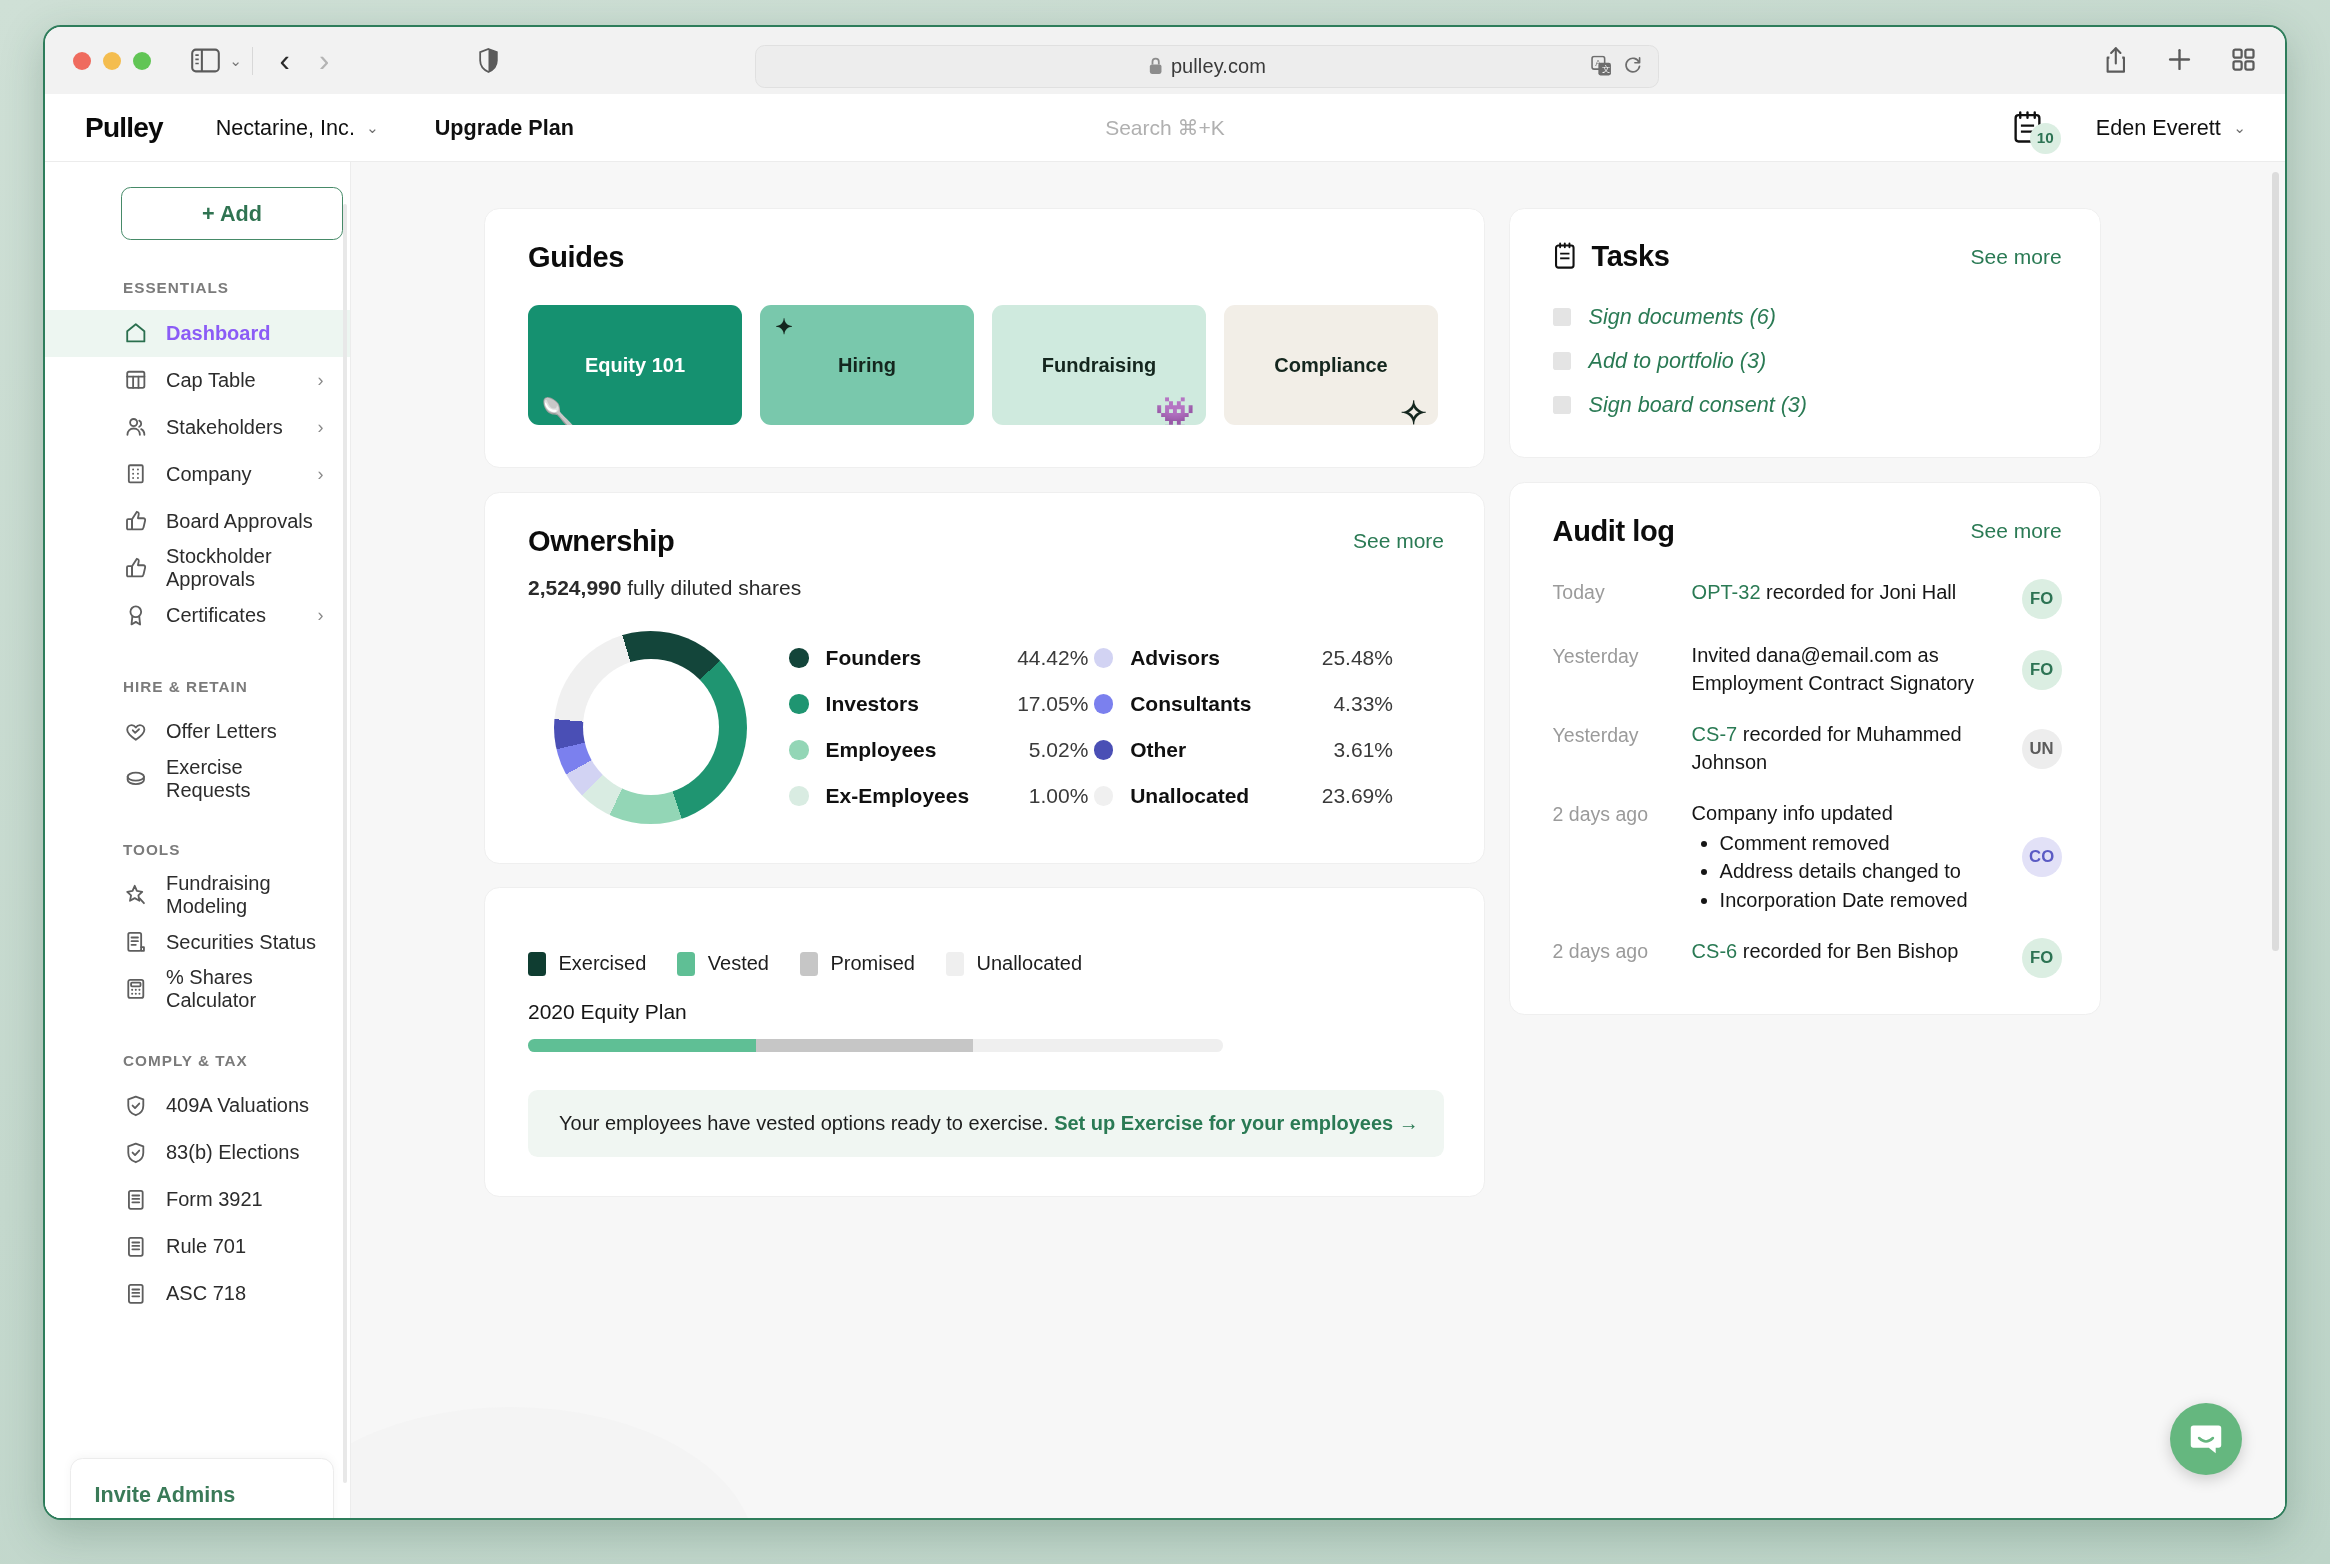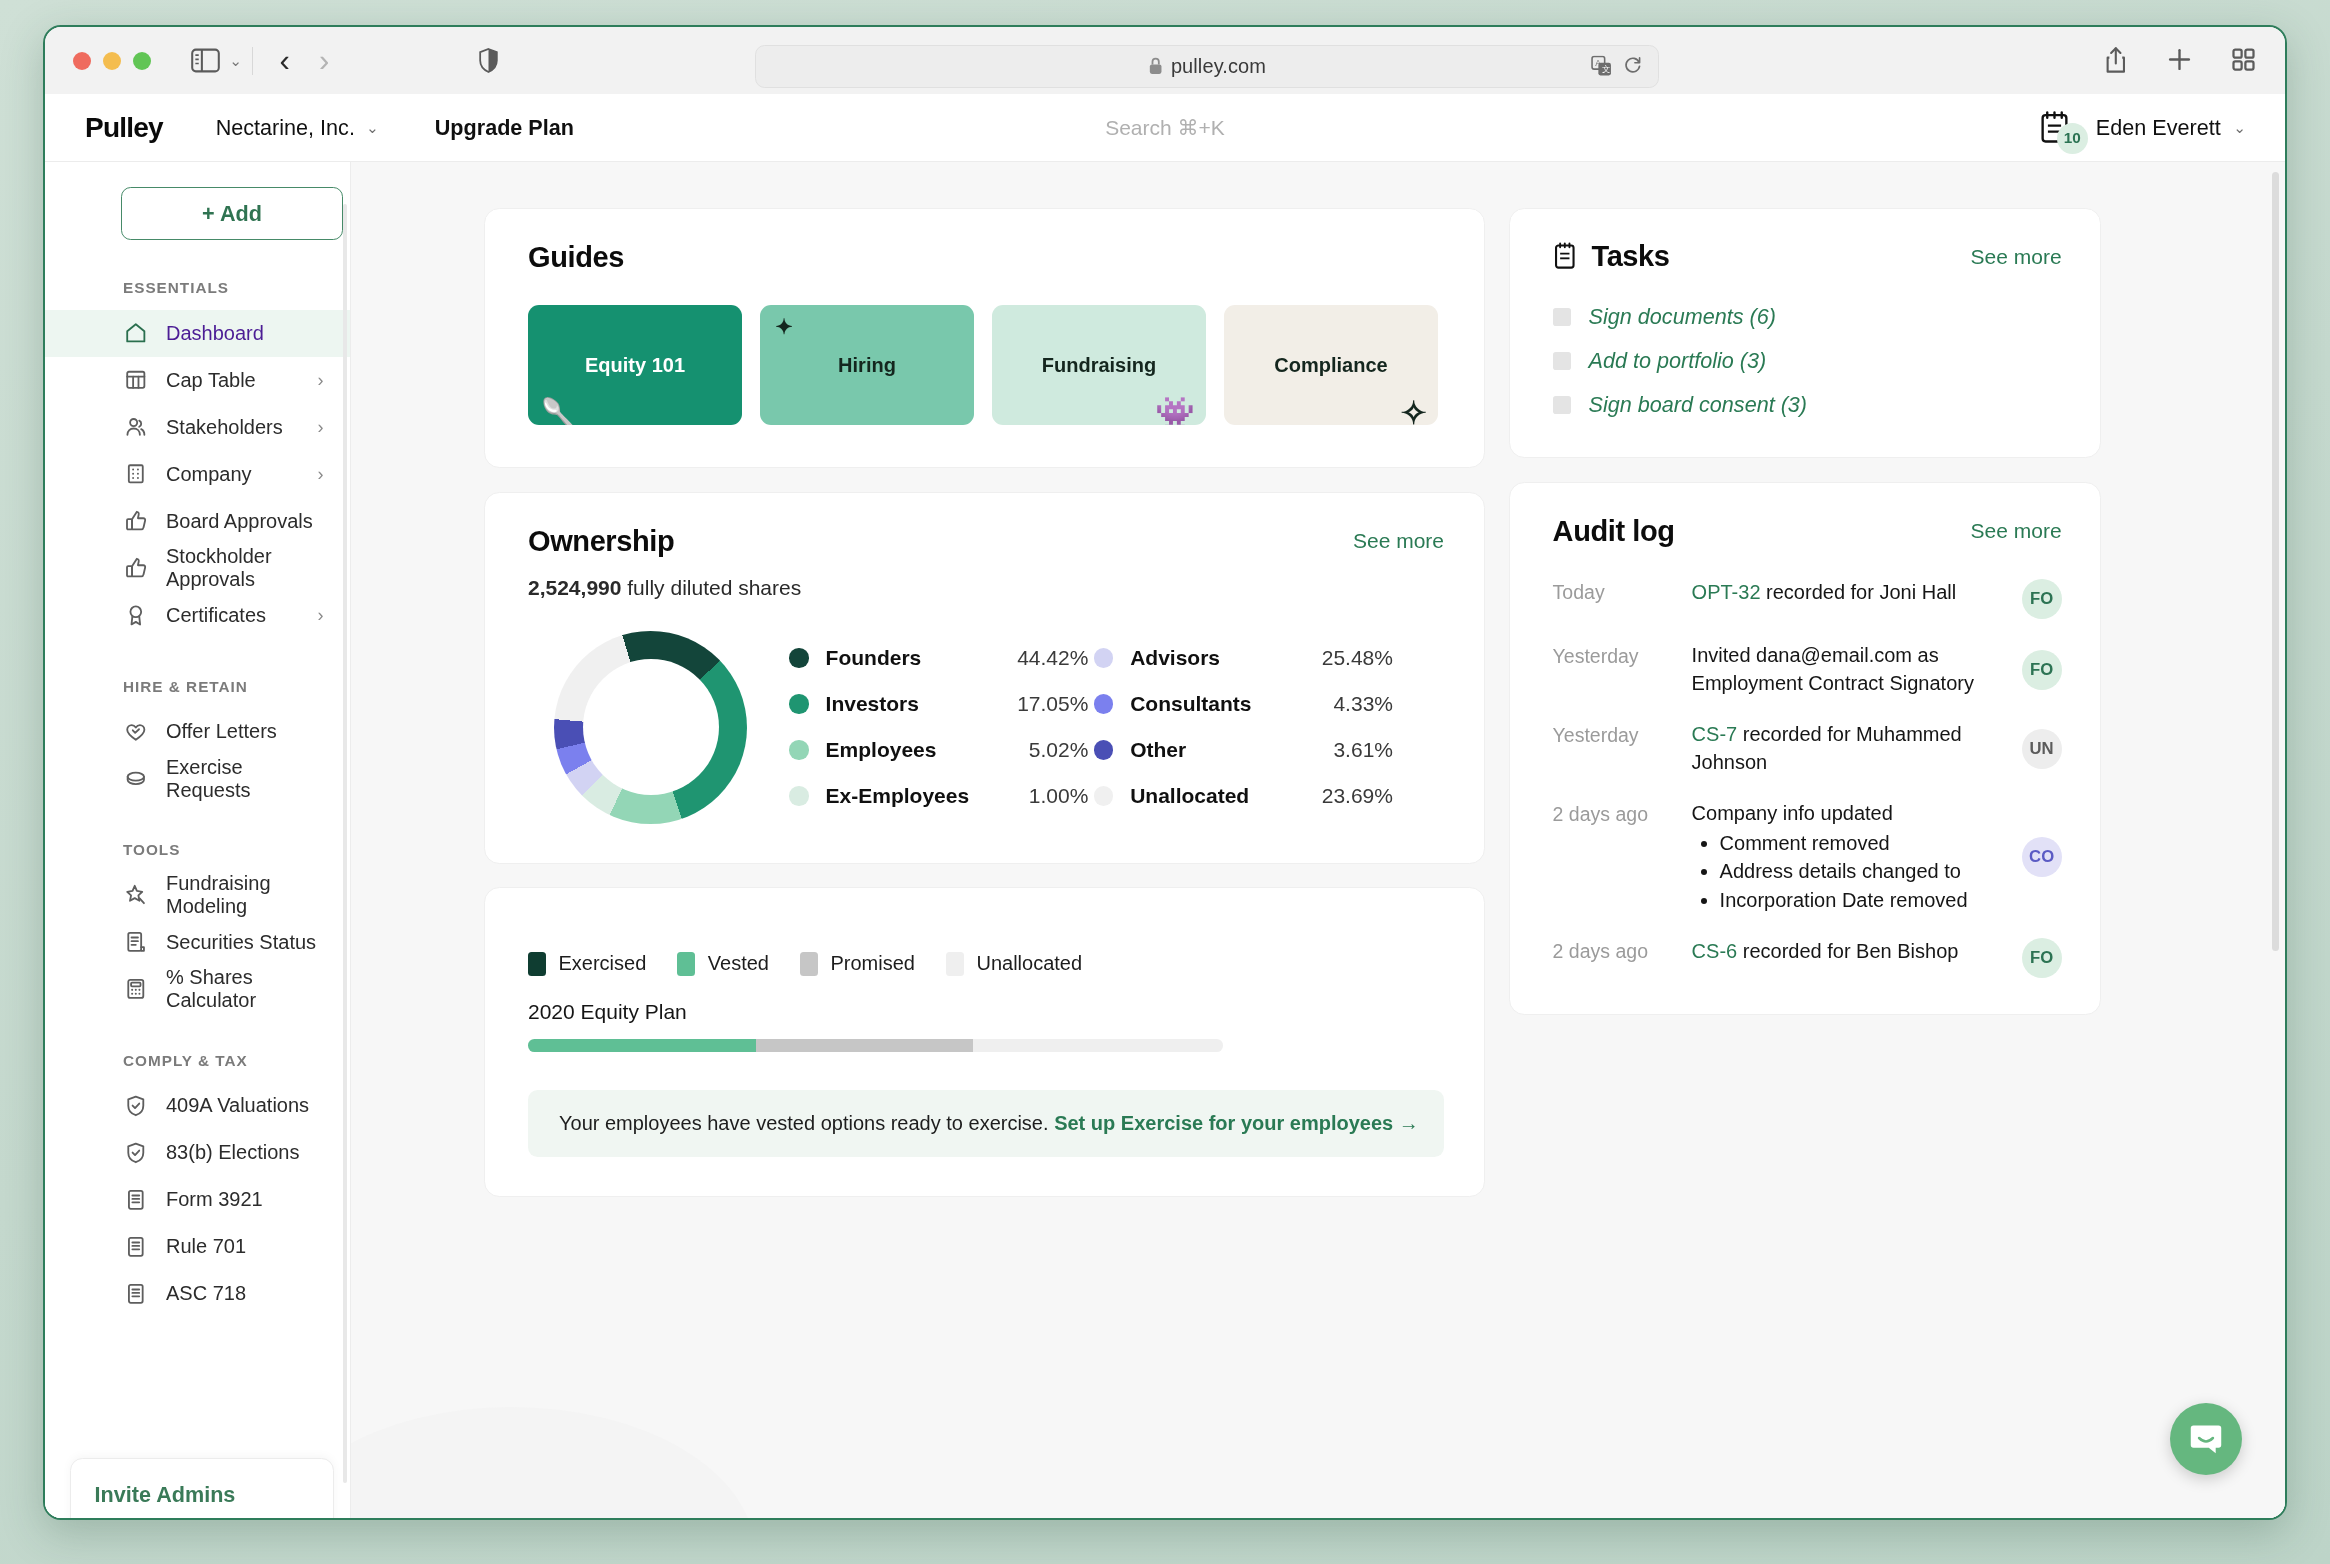--- a/index.html
+++ b/index.html
@@ -71,21 +71,21 @@
     position:relative;
   }
   .logo { margin-left: 40px; font-size: 28px; font-weight: 800; letter-spacing:-0.8px; color:#0a0a0a; }
   .company { margin-left: 53px; font-size: 21.6px; color:#111; display:flex; align-items:center; gap:11px;}
   .company .cv { color:#6c6c6c; font-size:15.3px; }
   .upgrade { margin-left: 56px; font-size: 21.6px; font-weight:600; color:#101010; }
   .searchbox {
     position:absolute; left:50%; transform:translateX(-50%);
     font-size: 21px; color:#b0b0b0;
   }
-  .topnav-right { position:absolute; right:39px; display:flex; align-items:center; gap:27px; }
+  .topnav-right { position:absolute; right:39px; display:flex; align-items:center; gap:54px; }
   .cal-wrap { position:relative; }
   .cal-badge {
     position:absolute; right:-19px; bottom:-9px;
     width:31px; height:31px; border-radius:50%;
     background:#dbeee2; color:#2c7353;
     font-size:15.3px; font-weight:600;
     display:flex; align-items:center; justify-content:center;
   }
   .user { display:flex; align-items:center; gap:12.5px; font-size:21.6px; color:#101010;}
   .user .cv { color:#6c6c6c; font-size:15.3px; }
@@ -111,21 +111,21 @@
     margin: 39px 0 12.5px 78px;
     font-size: 15.3px; font-weight:700; letter-spacing:1px; color:#7b7b7b;
   }
   .nav-item {
     height: 47px; display:flex; align-items:center;
     padding-left: 78px; padding-right: 25px;
     font-size: 20px; color:#2c2c2c; gap:18px;
     position:relative;
   }
   .nav-item .ico { width:25px; height:25px; display:flex; align-items:center; justify-content:center; color:#5e5e5e; flex:none;}
-  .nav-item.active { background:#edf6f1; color:#4c1d95; font-weight:400; }
+  .nav-item.active { background:#edf6f1; color:#8b5cf6; font-weight:700; }
   .nav-item.active .ico { color:#2a6f4e; }
   .nav-item .chev { position:absolute; right:26.4px; font-size:18px; color:#8a8a8a; }
 
   .invite-card {
     position:absolute; left:25px; bottom:-14px; width: 264px; height: 74px;
     background:#fff; border:1.4px solid #ececec; border-radius:12.5px;
     display:flex; align-items:center; padding-left:23.6px;
     color:#3a7a58; font-size:21.6px; font-weight:700;
     box-shadow: 0 -1.4px 9.7px rgba(0,0,0,0.04);
   }

